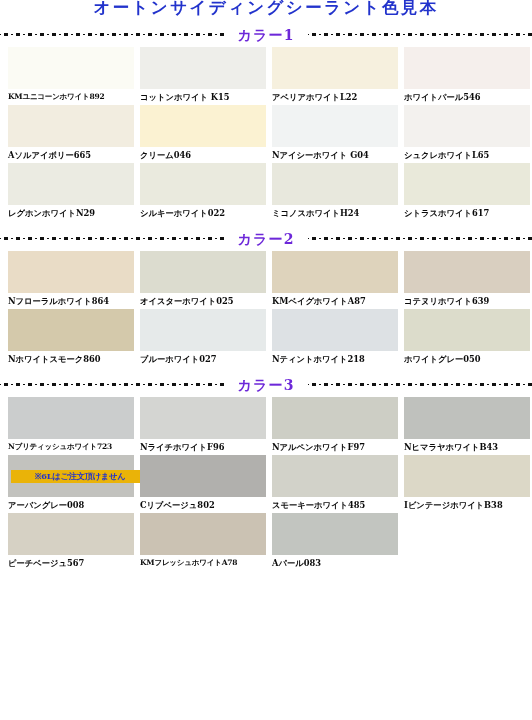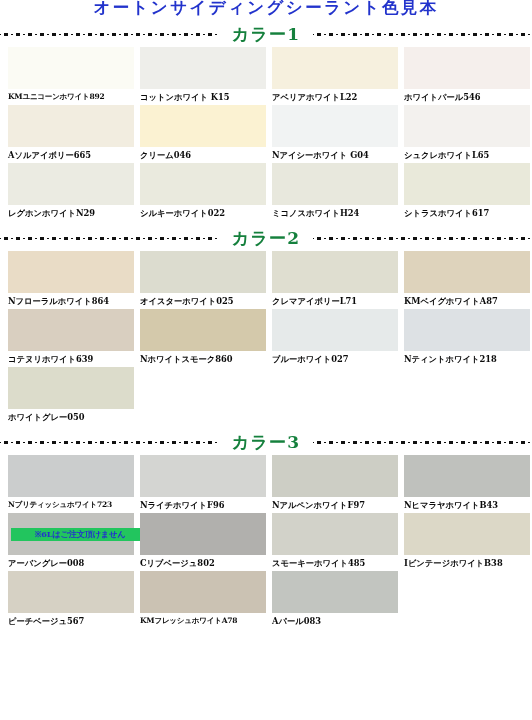--- a/index.html
+++ b/index.html
@@ -54,22 +54,22 @@
       radial-gradient(ellipse 4.0px 3.3px at 6px 5.5px, #111 0 55%, rgba(17,17,17,0) 58%),
       radial-gradient(ellipse 1.3px 1.2px at 6px 5.5px, #fff 0 70%, rgba(255,255,255,0) 73%),
       radial-gradient(ellipse 1.0px 2.4px at 0px 5.5px, #111 0 60%, rgba(17,17,17,0) 64%),
       radial-gradient(ellipse 1.0px 2.4px at 12px 5.5px, #111 0 60%, rgba(17,17,17,0) 64%);
   }
   .section-label {
     flex: 0 0 auto;
     padding: 0 13px;
     font-family: "DejaVu Serif", "Liberation Serif", serif;
     font-weight: 700;
-    font-size: 17px;
-    color: #15803d;
+    font-size: 14px;
+    color: #6d28d9;
     letter-spacing: 1.2px;
     white-space: nowrap;
     line-height: 1;
   }
 
   
   .swatch-grid {
     display: grid;
     grid-template-columns: repeat(4, 126px);
     column-gap: 6px;
@@ -104,21 +104,21 @@
   .swatch-label.tight { font-size: 7.5px; letter-spacing: -0.2px; }
 
   
   .chip-note {
     position: absolute;
     left: 3px;
     top: 15px;
     width: 138px;
     height: 13px;
     line-height: 13px;
-    background: #22c55e;
+    background: #eab308;
     color: #2233cc;
     font-family: "DejaVu Serif", "Liberation Serif", serif;
     font-weight: 700;
     font-size: 8.2px;
     text-align: center;
     letter-spacing: -0.2px;
     white-space: nowrap;
   }
 
   .section-block { margin-bottom: 0px; }
@@ -199,24 +199,20 @@
         <div class="swatch-grid">
           <div class="swatch-cell">
             <div class="swatch-chip" style="background: rgb(233, 220, 198);"></div>
             <div class="swatch-label">Nフローラルホワイト864</div>
           </div>
           <div class="swatch-cell">
             <div class="swatch-chip" style="background: rgb(220, 220, 207);"></div>
             <div class="swatch-label">オイスターホワイト025</div>
           </div>
           <div class="swatch-cell">
-            <div class="swatch-chip" style="background: rgb(223, 222, 208);"></div>
-            <div class="swatch-label">クレマアイボリーL71</div>
-          </div>
-          <div class="swatch-cell">
             <div class="swatch-chip" style="background: rgb(222, 211, 188);"></div>
             <div class="swatch-label">KMベイグホワイトA87</div>
           </div>
           <div class="swatch-cell">
             <div class="swatch-chip" style="background: rgb(217, 207, 192);"></div>
             <div class="swatch-label">コテヌリホワイト639</div>
           </div>
           <div class="swatch-cell">
             <div class="swatch-chip" style="background: rgb(212, 201, 171);"></div>
             <div class="swatch-label">Nホワイトスモーク860</div>

